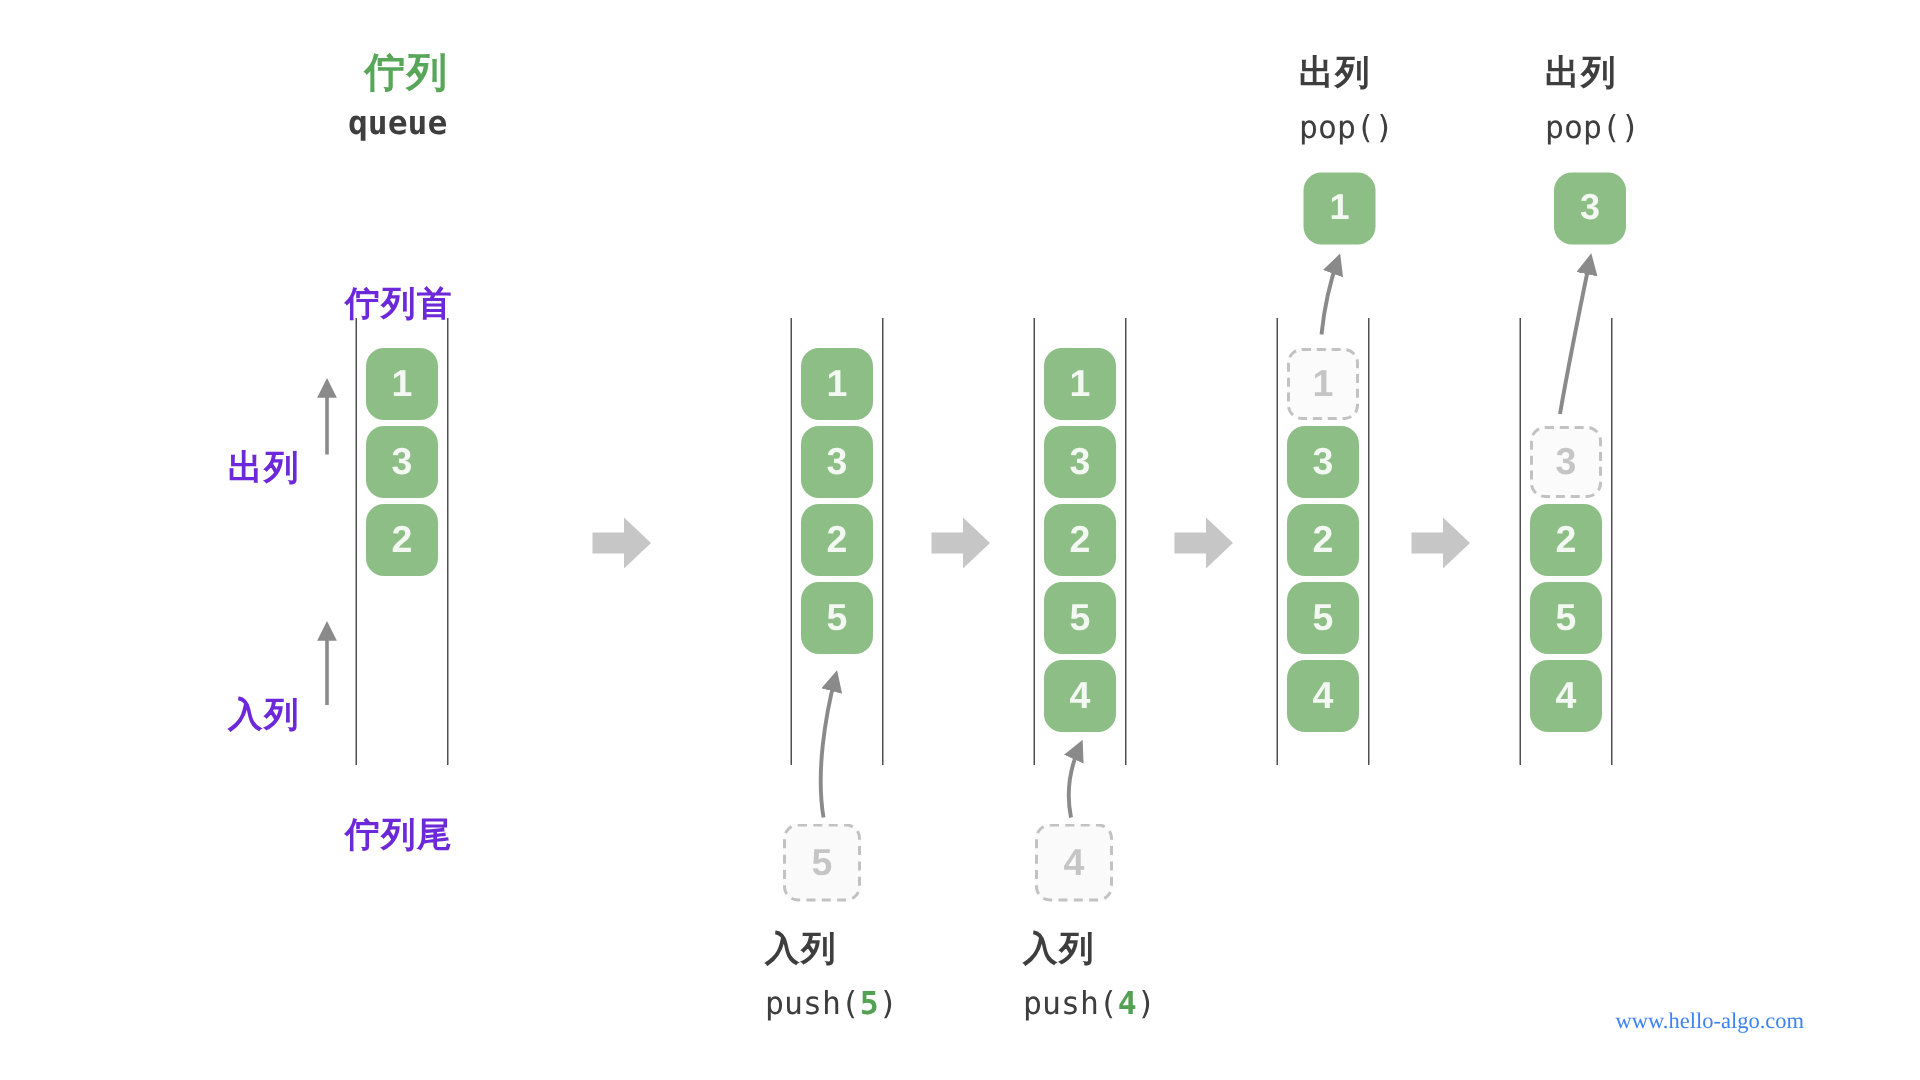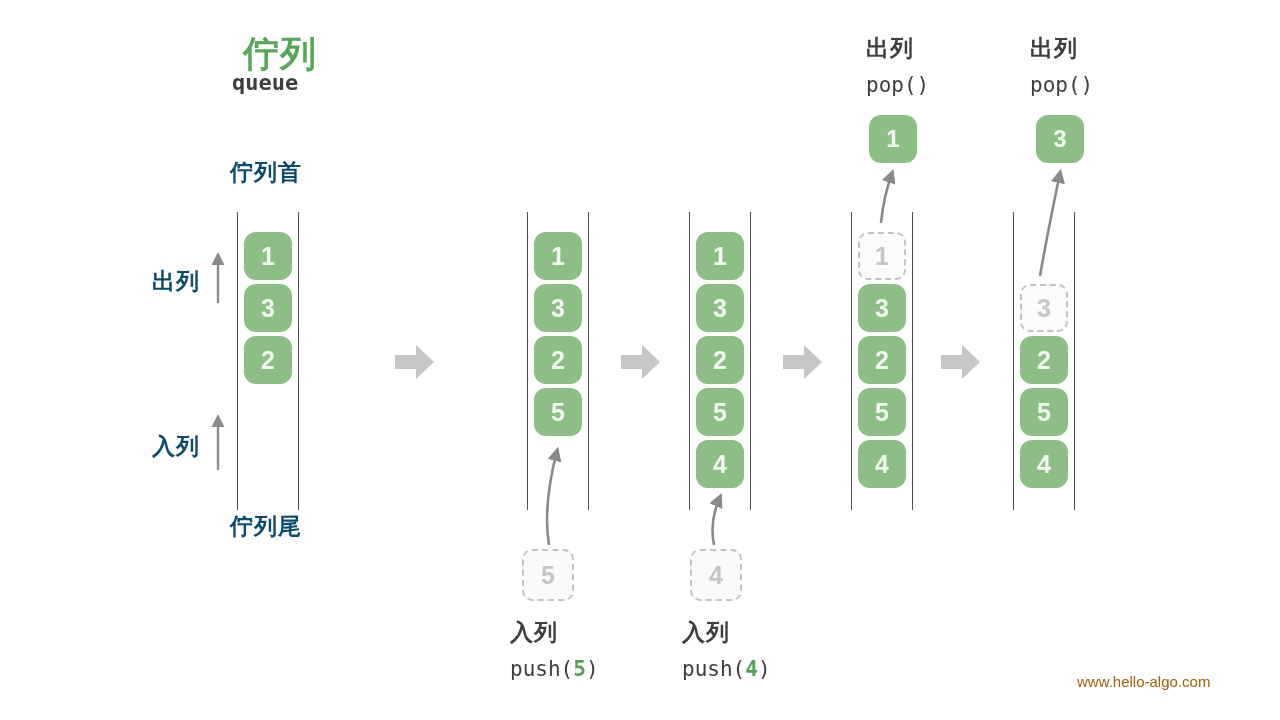--- a/index.html
+++ b/index.html
@@ -3,23 +3,23 @@
 <meta charset="utf-8">
 <style>
   html,body{margin:0;padding:0;background:#ffffff;}
   .canvas{
     position:relative;width:1280px;height:720px;background:#ffffff;overflow:hidden;
     font-family:"Liberation Sans","DejaVu Sans",sans-serif;color:#3E3E3E;
   }
   .abs{position:absolute;}
   svg.overlay{position:absolute;left:0;top:0;width:1280px;height:720px;pointer-events:none;}
 
-  .title-zh{font-size:36px;font-weight:bold;color:#58A758;letter-spacing:1px;}
+  .title-zh{font-size:27px;font-weight:bold;color:#58A758;letter-spacing:1px;}
   .title-en{font-family:"DejaVu Sans Mono",monospace;font-size:22px;color:#3E3E3E;}
-  .side-label{font-size:23px;font-weight:bold;color:#0c4a6e;letter-spacing:1px;}
+  .side-label{font-size:23px;font-weight:bold;color:#6d28d9;letter-spacing:1px;margin-top:30px;}
 
   .col{
     position:absolute;top:212px;width:62px;height:298px;box-sizing:border-box;
     border-left:1.5px solid #4F4F4F;border-right:1.5px solid #4F4F4F;
   }
   .cell{
     position:absolute;width:48px;height:48px;border-radius:12px;box-sizing:border-box;
     display:flex;align-items:center;justify-content:center;
     font-size:25px;font-weight:bold;
   }
@@ -31,21 +31,21 @@
     display:flex;align-items:center;justify-content:center;font-size:25px;font-weight:bold;
   }
   .popped{
     position:absolute;width:48px;height:48px;border-radius:12px;background:#8CBE85;color:#F4F8F2;
     display:flex;align-items:center;justify-content:center;font-size:24px;font-weight:bold;
   }
   .op{position:absolute;white-space:nowrap;}
   .op .zh{font-size:23px;font-weight:bold;color:#3E3E3E;letter-spacing:1px;}
   .op .code{font-family:"DejaVu Sans Mono",monospace;font-size:21px;color:#3E3E3E;margin-top:9px;}
   .op .code .arg{color:#53A253;font-weight:bold;}
-  .watermark{font-family:Liberation Sans, sans-serif;font-size:15px;color:#a16207;text-align:center;}
+  .watermark{font-family:Liberation Serif, serif;font-size:15px;color:#3b82f6;text-align:center;}
 </style>
 </head>
 <body>
 
 <div class="canvas">
 
   <svg class="overlay">
     <defs>
       <marker id="ah" viewBox="0 0 10 10" refX="7" refY="5" markerWidth="5.5" markerHeight="5.5" orient="auto">
         <path d="M0,0 L10,5 L0,10 z" fill="#8A8A8A"></path>

